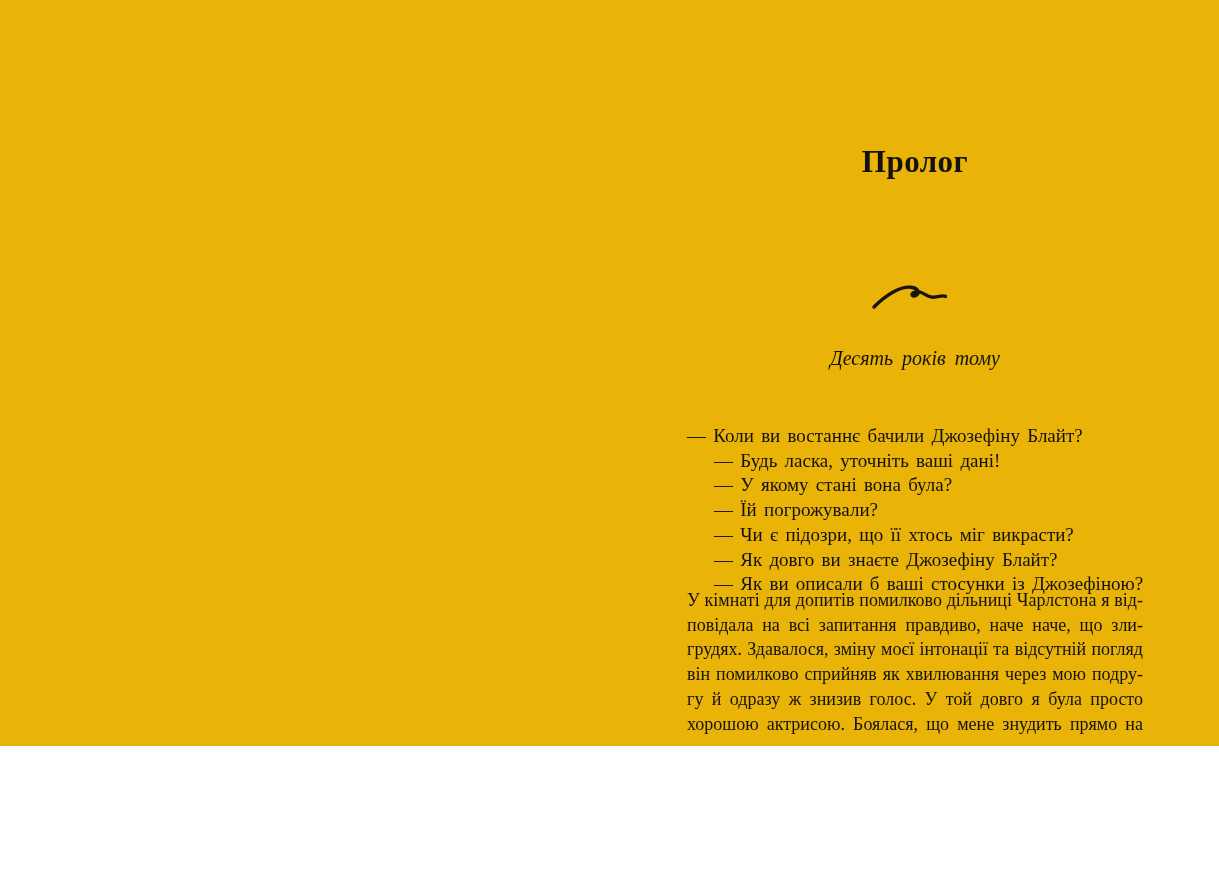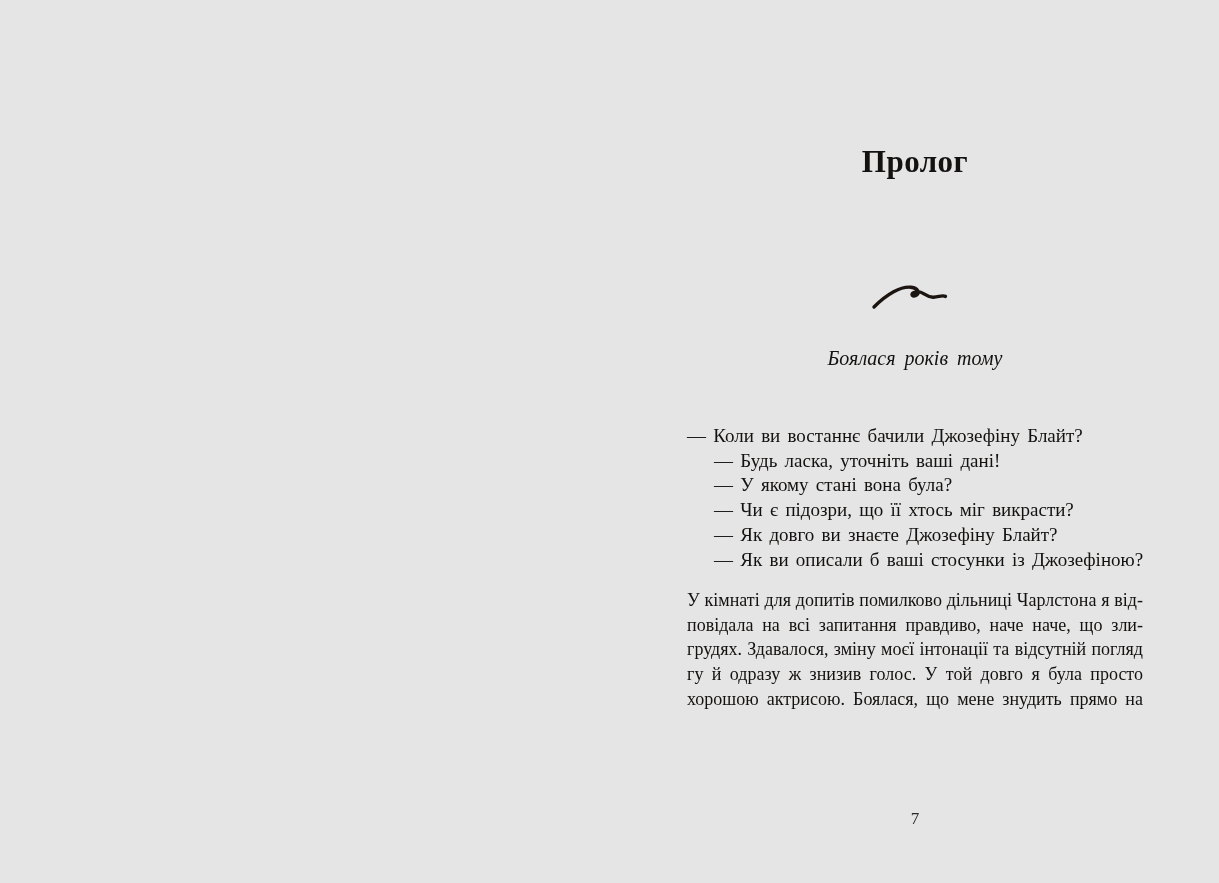--- a/index.html
+++ b/index.html
@@ -2,22 +2,22 @@
 <html><head>
 <meta charset="utf-8">
 <style>
   html, body {
     margin: 0;
     padding: 0;
   }
   .page {
     position: relative;
     width: 1219px;
-    height: 883px;
-    background: #e5e5e5;
+    height: 746px;
+    background: #eab308;
     overflow: hidden;
     font-family: "Liberation Serif", "DejaVu Serif", serif;
     color: #141210;
   }
   .text-block {
     position: absolute;
     left: 687px;
     top: 0;
     width: 456px;
     height: 883px;
@@ -105,35 +105,37 @@
     <div class="chapter-title">Пролог</div>
 
     <div class="divider">
       <span>
         <svg viewBox="0 0 90 32" xmlns="http://www.w3.org/2000/svg">
           <path d="M 4 26 C 17 13, 31 5, 41 6.2 C 48.5 7.2, 50.5 12.5, 45.5 14.6 C 41.5 16.2, 40 12, 46 10.8 C 53.5 9.4, 55 16.6, 63.5 16.2 C 69 16, 72 13.8, 75.5 15.4" fill="none" stroke="#1c1410" stroke-width="3.4" stroke-linecap="round" stroke-linejoin="round"></path>
         </svg>
       </span>
     </div>
 
-    <div class="epigraph">Боялася років тому</div>
+    <div class="epigraph">Десять років тому</div>
 
     <div class="dialogue-block">
         <div class="dialogue-line">— Коли ви востаннє бачили Джозефіну Блайт?</div>
         <div class="dialogue-line">— Будь ласка, уточніть ваші дані!</div>
         <div class="dialogue-line">— У якому стані вона була?</div>
+        <div class="dialogue-line">— Їй погрожували?</div>
         <div class="dialogue-line">— Чи є підозри, що її хтось міг викрасти?</div>
         <div class="dialogue-line">— Як довго ви знаєте Джозефіну Блайт?</div>
         <div class="dialogue-line">— Як ви описали б ваші стосунки із Джозефіною?</div>
       </div>
 
     <div class="body-paragraph">
         <div class="paragraph-line">У кімнаті для допитів помилково дільниці Чарлстона я від-</div>
         <div class="paragraph-line">повідала на всі запитання правдиво, наче наче, що зли-</div>
         <div class="paragraph-line">грудях. Здавалося, зміну моєї інтонації та відсутній погляд</div>
+        <div class="paragraph-line">він помилково сприйняв як хвилювання через мою подру-</div>
         <div class="paragraph-line">гу й одразу ж знизив голос. У той довго я була просто</div>
         <div class="paragraph-line">хорошою актрисою. Боялася, що мене знудить прямо на</div>
       </div>
 
     <div class="page-number">7</div>
 
   </div>
 </div>
 
 </body></html>

